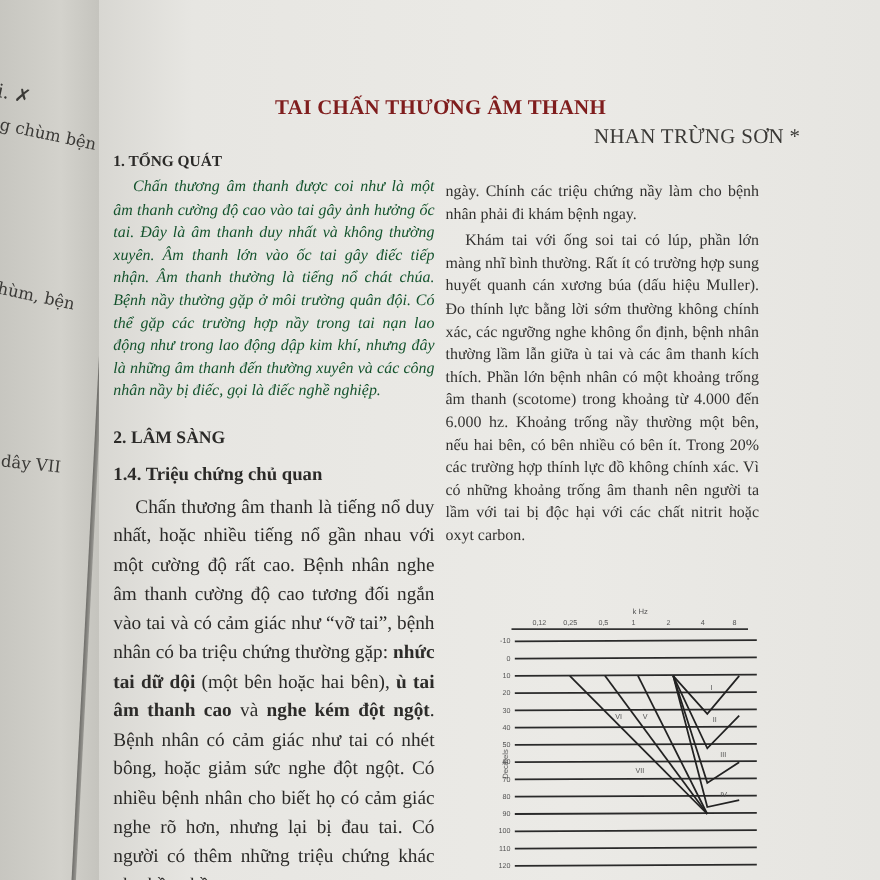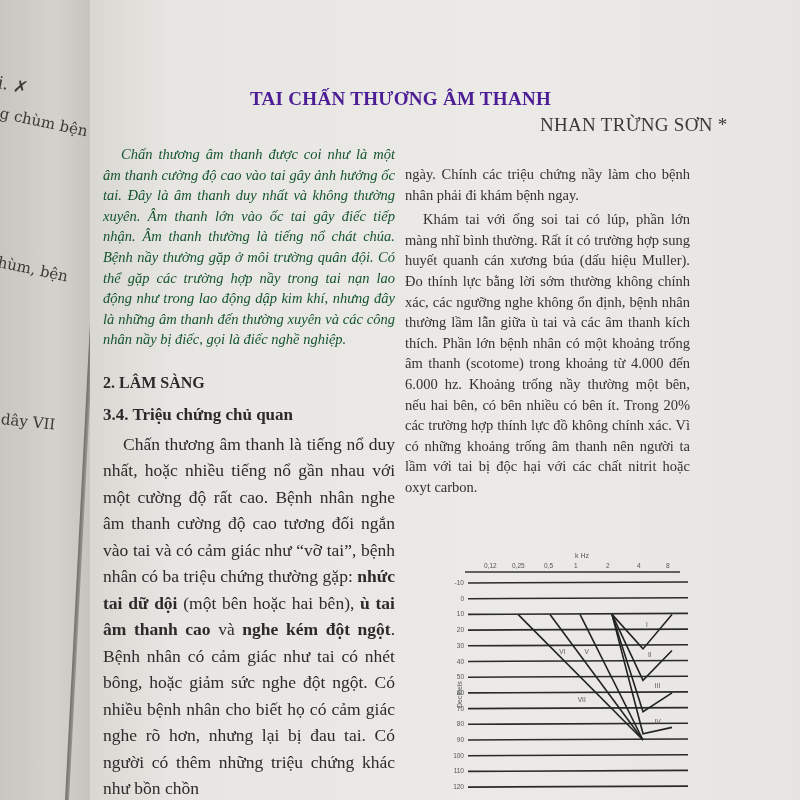--- a/index.html
+++ b/index.html
@@ -5,21 +5,21 @@
   html,body{margin:0;padding:0;}
   body{width:800px;height:800px;overflow:hidden;position:relative;
     background:#bdbcb6;font-family:"DejaVu Serif","Liberation Serif",serif;color:#2b2a28;}
   .left-page{position:absolute;left:0;top:0;width:92px;height:800px;
     background:linear-gradient(90deg,#c7c6c0 0%,#d3d2cc 60%,#c4c3bd 100%);}
   .left-page .frag{position:absolute;font-size:15px;color:#3a3936;transform:rotate(12deg);transform-origin:left top;white-space:nowrap;}
   .spine{position:absolute;left:86px;top:0;width:4px;height:800px;
     background:linear-gradient(90deg,#6e6d69,#9a9994);transform:skewX(-3deg);}
   .right-page{position:absolute;left:90px;top:0;width:710px;height:800px;
     background:linear-gradient(90deg,#d8d7d2 0%,#e7e6e2 12%,#ebeae6 60%,#e6e5e1 100%);}
-  .title{position:absolute;left:250px;top:88px;font-size:19px;font-weight:bold;letter-spacing:0.3px;color:#4c1d95;font-family:"Liberation Serif","DejaVu Serif",serif;}
+  .title{position:absolute;left:250px;top:88px;font-size:19px;font-weight:bold;letter-spacing:0.3px;color:#7f1d1d;font-family:"Liberation Serif","DejaVu Serif",serif;}
   .author{position:absolute;left:540px;top:114px;font-size:19px;color:#3a3936;font-family:"Liberation Serif",serif;letter-spacing:0.3px;}
   .col{position:absolute;font-family:"Liberation Serif","DejaVu Serif",serif;}
   .col p{margin:0;text-align:justify;}
   .left-col{left:103px;top:140px;width:292px;}
   .right-col{left:405px;top:164px;width:285px;}
   .h1{font-weight:bold;font-size:14px;margin:0;}
   .h2{font-weight:bold;font-size:16px;margin:0;}
   .para-s{font-size:14.5px;line-height:20.6px;text-indent:18px;color:#14532d;font-style:italic;}
   .para-l{font-size:17.5px;line-height:26.5px;text-indent:20px;color:#2c2b29;}
   .para-r{font-size:14.5px;line-height:20.6px;color:#333230;}
@@ -36,23 +36,24 @@
   <span class="frag" style="left:2px;top:410px;transform:rotate(6deg);">dây VII</span>
 </div>
 <div class="spine"></div>
 
 <div class="right-page"></div>
 
 <div class="title">TAI CHẤN THƯƠNG ÂM THANH</div>
 <div class="author">NHAN TRỪNG SƠN *</div>
 
 <div class="col left-col">
+  <p class="h1">1. TỔNG QUÁT</p>
   <p class="para-s" style="margin-top:4px;">Chấn thương âm thanh được coi như là một âm thanh cường độ cao vào tai gây ảnh hưởng ốc tai. Đây là âm thanh duy nhất và không thường xuyên. Âm thanh lớn vào ốc tai gây điếc tiếp nhận. Âm thanh thường là tiếng nổ chát chúa. Bệnh nầy thường gặp ở môi trường quân đội. Có thể gặp các trường hợp nầy trong tai nạn lao động như trong lao động dập kim khí, nhưng đây là những âm thanh đến thường xuyên và các công nhân nầy bị điếc, gọi là điếc nghề nghiệp.</p>
   <p class="h2" style="margin-top:24px;">2. LÂM SÀNG</p>
-  <p class="h2" style="margin-top:13px;font-size:17px;">3.4. Triệu chứng chủ quan</p>
+  <p class="h2" style="margin-top:13px;font-size:17px;">1.4. Triệu chứng chủ quan</p>
   <p class="para-l" style="margin-top:6px;"><span>Chấn thương âm thanh là tiếng nổ duy nhất, hoặc nhiều tiếng nổ gần nhau với một cường độ rất cao. Bệnh nhân nghe âm thanh cường độ cao tương đối ngắn vào tai và có cảm giác như “vỡ tai”, bệnh nhân có ba triệu chứng thường gặp: </span><b>nhức tai dữ dội</b><span> (một bên hoặc hai bên), </span><b>ù tai âm thanh cao</b><span> và </span><b>nghe kém đột ngột</b><span>. Bệnh nhân có cảm giác như tai có nhét bông, hoặc giảm sức nghe đột ngột. Có nhiều bệnh nhân cho biết họ có cảm giác nghe rõ hơn, nhưng lại bị đau tai. Có người có thêm những triệu chứng khác như bồn chồn</span></p>
 </div>
 
 <div class="col right-col">
   <p class="para-r">ngày. Chính các triệu chứng nầy làm cho bệnh nhân phải đi khám bệnh ngay.</p>
   <p class="para-r" style="text-indent:18px;margin-top:4px;">Khám tai với ống soi tai có lúp, phần lớn màng nhĩ bình thường. Rất ít có trường hợp sung huyết quanh cán xương búa (dấu hiệu Muller). Đo thính lực bằng lời sớm thường không chính xác, các ngưỡng nghe không ổn định, bệnh nhân thường lầm lẫn giữa ù tai và các âm thanh kích thích. Phần lớn bệnh nhân có một khoảng trống âm thanh  (scotome) trong khoảng từ 4.000 đến 6.000 hz. Khoảng trống nầy thường một bên, nếu hai bên, có bên nhiều có bên ít. Trong 20% các trường hợp thính lực đồ không chính xác. Vì có những khoảng trống âm thanh nên người ta lầm với tai bị độc hại với các chất nitrit hoặc oxyt carbon.</p>
 </div>
 
 <div class="chart">
   <svg viewBox="0 0 290 252">

